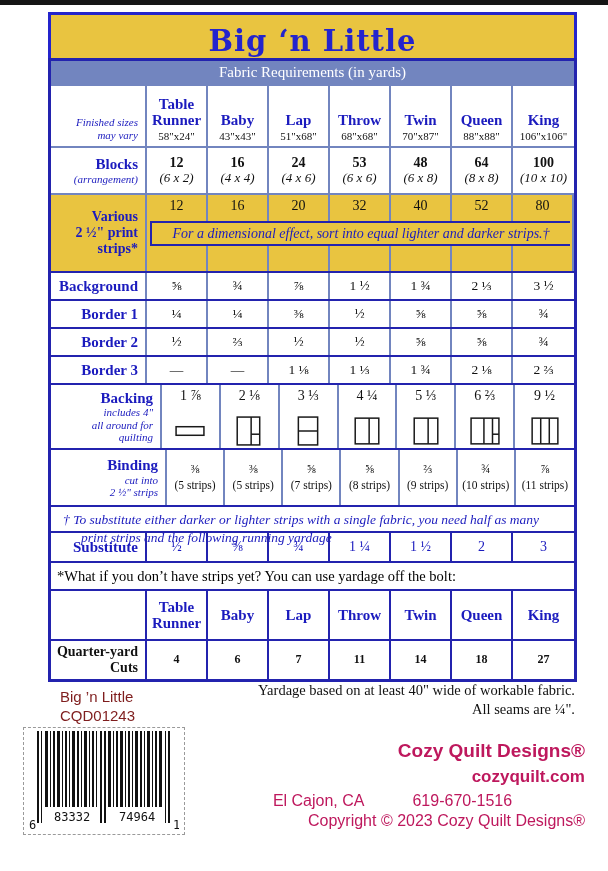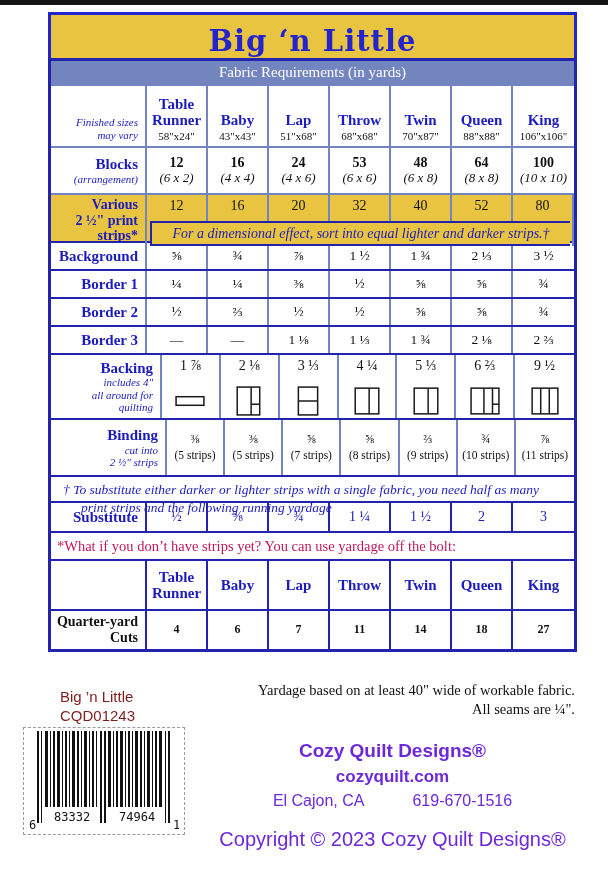--- a/index.html
+++ b/index.html
@@ -47,21 +47,21 @@
   .hdr-note span{font-style:italic;font-size:11px;display:block;}
   .hdr-cell{display:flex;flex-direction:column;align-items:center;justify-content:flex-end;
             text-align:center;padding-bottom:4px;line-height:1.1;}
   .hdr-cell .hname{font-weight:bold;font-size:15px;color:var(--blue);}
   .hdr-cell .hsize{font-size:11px;color:#111;margin-top:1px;}
 
   .r-blocks{height:47px;}
   .r-blocks .num{font-weight:bold;font-size:14px;}
   .r-blocks .arr{font-style:italic;font-size:13px;}
 
-  .r-strips{height:48px;background:var(--gold);}
+  .r-strips{height:78px;background:var(--gold);}
   .r-strips .lbl .l1{font-size:14px;}
   .strips-wrap{position:relative;display:grid;grid-template-columns:repeat(7,1fr);
                grid-column:2 / 9;border-right:none !important;}
   .strips-wrap > div{border-right:2px solid var(--slate);display:flex;justify-content:center;
                      padding-top:3px;font-size:14px;}
   .strips-wrap > div:last-child{border-right:none;}
   .strips-note{position:absolute;left:3px;right:4px;top:26px;border:2px solid var(--navy);
                background:var(--gold);color:var(--blue);font-style:italic;font-size:12.5px;
                text-align:center;padding:2px 2px;}
 
@@ -77,43 +77,43 @@
   .r-binding{height:57px;padding-left:20px;}
   .r-binding .cell{line-height:1.3;}
   .r-binding .bfrac{font-size:12px;}
   .r-binding .bcount{font-size:11.5px;}
 
   .fullspan{display:block;padding:4px 6px 4px 6px;}
   .r-footnote{height:26px;}
   .r-footnote .txt{color:var(--blue);font-style:italic;font-size:13.5px;line-height:1.3;
                    display:block;padding-left:24px;text-indent:-18px;}
   .r-whatif{height:28px;}
-  .r-whatif .txt{color:#be185d;font-size:14.5px;display:block;padding-top:1px;}
+  .r-whatif .txt{color:#000000;font-size:14.5px;display:block;padding-top:1px;}
 
   .r-sub{height:30px;}
   .r-sub .lbl{justify-content:center;}
   .r-sub .cell{color:var(--blue);font-size:14px;}
 
   .r-h2{height:50px;}
   .r-h2 .hdr-cell{justify-content:center;padding-bottom:0;}
   .r-quarter{height:38px;}
   .r-quarter .lbl{color:#111;}
   .r-quarter .lbl span{font-weight:bold;font-size:14px;display:block;}
   .r-quarter .cell{font-weight:bold;font-size:12px;}
 
   
   .pattern-id{position:absolute;left:60px;top:688px;font-family:"Liberation Sans","DejaVu Sans",sans-serif;
               font-size:15px;color:#7f1d1d;line-height:1.25;}
   .yardage-note{position:absolute;right:33px;top:681px;text-align:right;font-size:14.5px;line-height:1.3;}
-  .center-info{position:absolute;left:200px;top:740px;width:385px;text-align:center;
-               font-family:"Liberation Sans","DejaVu Sans",sans-serif;color:#6d28d9;}
+  .center-info{position:absolute;left:200px;top:740px;width:385px;text-align:right;
+               font-family:"Liberation Sans","DejaVu Sans",sans-serif;color:#be185d;}
   .center-info .company{font-weight:bold;font-size:19px;}
   .center-info .website{font-weight:bold;font-size:17px;margin-top:5px;}
   .center-info .locline{font-size:16px;margin-top:5px;display:flex;justify-content:center;gap:48px;}
-  .center-info .copyright{font-size:20px;margin-top:18px;}
+  .center-info .copyright{font-size:16px;margin-top:2px;}
 
   .barcode{position:absolute;left:23px;top:727px;width:162px;height:108px;
            border:1px dashed #9a9a9a;background:#fff;padding:3px 5px 0 5px;}
   .barcode svg{display:block;}
 </style>
 </head>
 <body>
 
 <div class="topbar"></div>
 

